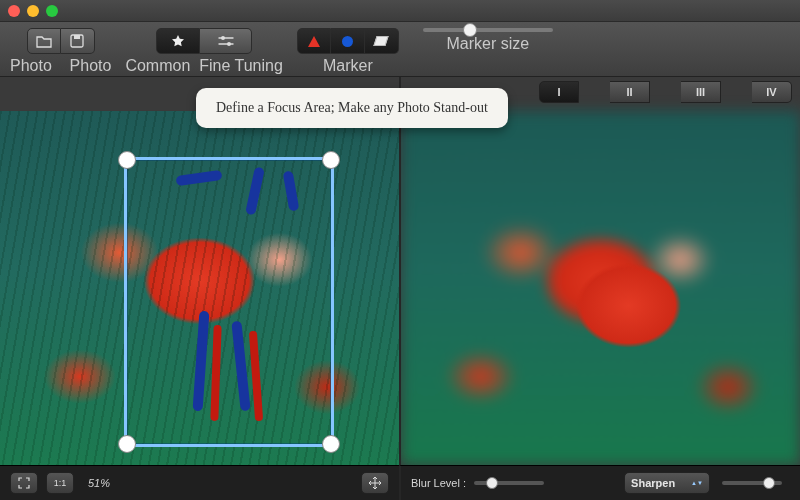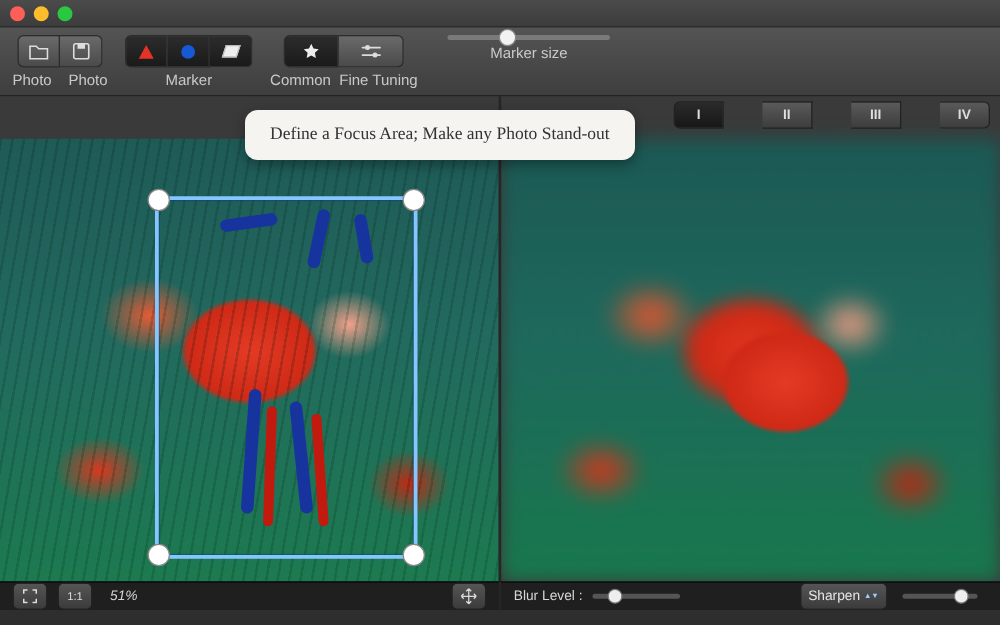--- a/index.html
+++ b/index.html
@@ -13,21 +13,21 @@
   
   .toolbar { height:55px; background:linear-gradient(#545454,#3e3e3e); display:flex; align-items:flex-start; padding:6px 10px 0 10px; border-bottom:1px solid #222;}
   .tgroup { display:flex; flex-direction:column; align-items:center; margin-right:14px;}
   .tbtns { display:flex; }
   .tbtn { height:26px; min-width:34px; background:linear-gradient(#6a6a6a,#4a4a4a); border:1px solid #2c2c2c; display:flex; align-items:center; justify-content:center; color:#eee; font-size:11px; }
   .tbtn:first-child{border-radius:5px 0 0 5px;}
   .tbtn:last-child{border-radius:0 5px 5px 0;}
   .tbtn.solo{border-radius:5px;}
   .tbtn.active{background:linear-gradient(#2c2c2c,#1a1a1a);}
   .tbtn + .tbtn{border-left:none;}
-  .tlabel{color:#c9c9c9;font-size:12px;margin-top:3px;white-space:nowrap;}
+  .tlabel{color:#c9c9c9;font-size:16px;margin-top:3px;white-space:nowrap;}
   .spacer{flex:1;}
   .slider-wrap{display:flex;flex-direction:column;align-items:center;margin:0 10px;}
   input.hslider{ -webkit-appearance:none; width:130px; height:4px; background:#7a7a7a; border-radius:2px;}
   input.hslider::-webkit-slider-thumb{-webkit-appearance:none;width:14px;height:14px;background:#f2f2f2;border-radius:50%;border:1px solid #888;}
   
   svg{display:block;}
   .tri-red{width:0;height:0;border-left:6px solid transparent;border-right:6px solid transparent;border-bottom:11px solid #e53327;}
   .circ-blue{width:11px;height:11px;border-radius:50%;background:#1658d6;}
   .eraser{width:12px;height:10px;transform:skewX(-18deg);background:#eee;border:1px solid #bbb;}
   
@@ -62,28 +62,28 @@
   
   .focusrect{position:absolute;left:124px;top:46px;width:210px;height:290px;border:3px solid #86c5ff;border-radius:2px;box-shadow:0 0 0 1px rgba(0,60,120,.4) inset;}
   .handle{position:absolute;width:18px;height:18px;background:#fff;border-radius:50%;border:1px solid #888;}
   .h-tl{left:-9px;top:-9px;} .h-tr{right:-9px;top:-9px;} .h-bl{left:-9px;bottom:-9px;} .h-br{right:-9px;bottom:-9px;}
   .stroke{position:absolute;border-radius:6px;}
   .stroke.blue{background:#17349e;}
   .stroke.red{background:#c21a0f;}
   
   .callout{position:absolute;left:196px;top:88px;z-index:40;background:#f5f4f0;color:#333;border-radius:10px;padding:12px 20px;font-size:14px;font-family:"Comic Sans MS","Segoe Script",cursive;box-shadow:0 4px 10px rgba(0,0,0,.35);white-space:nowrap;}
   
-  .bottom{display:flex;height:23px;background:#1f1f1f;}
+  .bottom{display:flex;height:35px;background:#1f1f1f;}
   .bpane{flex:1;display:flex;align-items:center;padding:0 10px;color:#d6d6d6;font-size:11px;border-top:1px solid #000;}
   .bpane + .bpane{border-left:2px solid #262626;}
   .sqbtn{width:28px;height:22px;background:linear-gradient(#555,#3b3b3b);border:1px solid #222;border-radius:5px;display:flex;align-items:center;justify-content:center;margin-right:8px;color:#ddd;font-size:9px;}
   .bpane .spacer{flex:1;}
   .mini-slider{ -webkit-appearance:none; width:70px; height:4px; background:#555; border-radius:2px; margin:0 8px;}
   .mini-slider::-webkit-slider-thumb{-webkit-appearance:none;width:12px;height:12px;background:#eee;border-radius:50%;border:1px solid #777;}
-  .drop{height:22px;background:linear-gradient(#555,#3b3b3b);border:1px solid #222;border-radius:5px;display:flex;align-items:center;padding:0 6px;margin:0 4px;color:#e6e6e6;font-size:11px;gap:3px;}
+  .drop{height:22px;background:linear-gradient(#555,#3b3b3b);border:1px solid #222;border-radius:5px;display:flex;align-items:center;padding:0 6px;margin:0 4px;color:#e6e6e6;font-size:11px;gap:16px;font-weight:bold;}
   .ud{display:flex;flex-direction:column;font-size:6px;line-height:5px;color:#9cf;}
 </style>
 </head>
 <body>
 
 <div class="titlebar">
   <div class="traffic">
     <div class="dot red"></div>
     <div class="dot yel"></div>
     <div class="dot grn"></div>
@@ -101,58 +101,58 @@
           </svg>
       </div>
       <div class="tbtn">
         <svg width="14" height="14">
             <rect x="1" y="1" width="12" height="12" rx="1.5" fill="none" stroke="#ddd" stroke-width="1.3"></rect>
             <rect x="4" y="1" width="6" height="4" fill="#ddd"></rect>
           </svg>
       </div>
     </div>
     <div class="tlabel"><span>Photo</span>&nbsp;&nbsp;&nbsp;&nbsp;<span>Photo</span></div>
+  </div>
+
+  <div class="tgroup">
+    <div class="tbtns">
+      <div class="tbtn active" style="min-width:44px">
+        <svg width="14" height="14">
+            <path d="M7 1l1.8 3.8 4.2.5-3.1 2.9.8 4.1L7 10.4 3.3 12.3l.8-4.1L1 5.3l4.2-.5z" fill="#eee"></path>
+          </svg>
+      </div>
+      <div class="tbtn" style="min-width:52px">
+        <svg width="18" height="14">
+            <g stroke="#ddd" stroke-width="1.4" stroke-linecap="round">
+              <line x1="2" y1="4" x2="16" y2="4"></line>
+              <line x1="2" y1="10" x2="16" y2="10"></line>
+            </g>
+            <circle cx="6" cy="4" r="2" fill="#ddd"></circle>
+            <circle cx="12" cy="10" r="2" fill="#ddd"></circle>
+          </svg>
+      </div>
+    </div>
+    <div class="tlabel"><span>Common</span>&nbsp;&nbsp;<span>Fine Tuning</span></div>
   </div>
 
   <div class="tgroup">
     <div class="tbtns">
       <div class="tbtn active">
           <div class="tri-red"></div>
         </div>
       <div class="tbtn active">
           <div class="circ-blue"></div>
         </div>
       <div class="tbtn active">
           <div class="eraser"></div>
         </div>
     </div>
     <div class="tlabel">Marker</div>
   </div>
 
-  <div class="tgroup">
-    <div class="tbtns">
-      <div class="tbtn active" style="min-width:44px">
-        <svg width="14" height="14">
-            <path d="M7 1l1.8 3.8 4.2.5-3.1 2.9.8 4.1L7 10.4 3.3 12.3l.8-4.1L1 5.3l4.2-.5z" fill="#eee"></path>
-          </svg>
-      </div>
-      <div class="tbtn" style="min-width:52px">
-        <svg width="18" height="14">
-            <g stroke="#ddd" stroke-width="1.4" stroke-linecap="round">
-              <line x1="2" y1="4" x2="16" y2="4"></line>
-              <line x1="2" y1="10" x2="16" y2="10"></line>
-            </g>
-            <circle cx="6" cy="4" r="2" fill="#ddd"></circle>
-            <circle cx="12" cy="10" r="2" fill="#ddd"></circle>
-          </svg>
-      </div>
-    </div>
-    <div class="tlabel"><span>Common</span>&nbsp;&nbsp;<span>Fine Tuning</span></div>
-  </div>
-
 
   <div class="slider-wrap">
     <input type="range" class="hslider" min="0" max="100" value="35" style="">
     <div class="tlabel">Marker size</div>
   </div>
 
   <div class="spacer"></div>
 
 </div>
 

